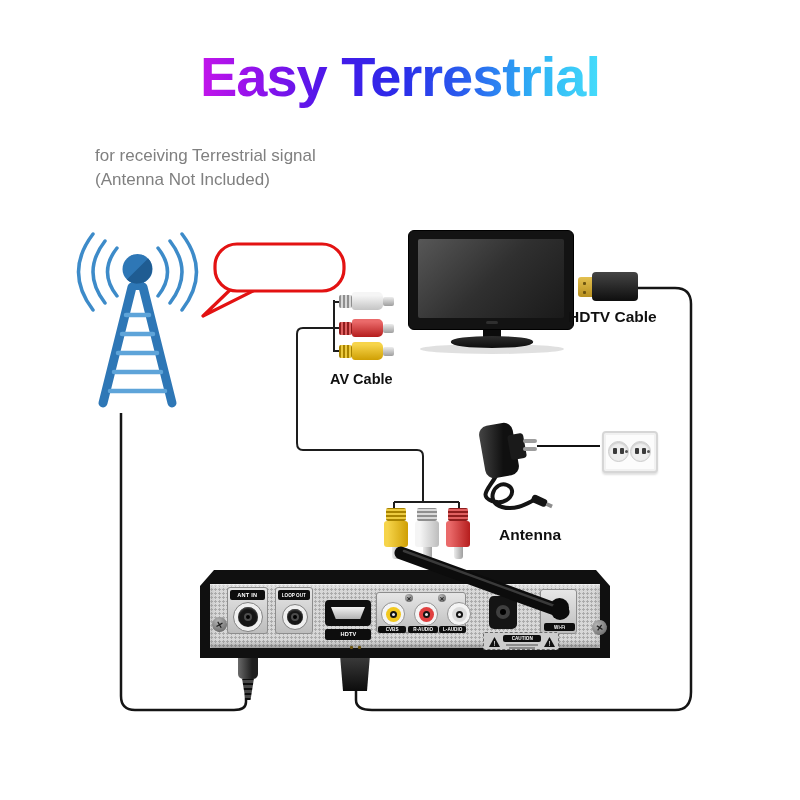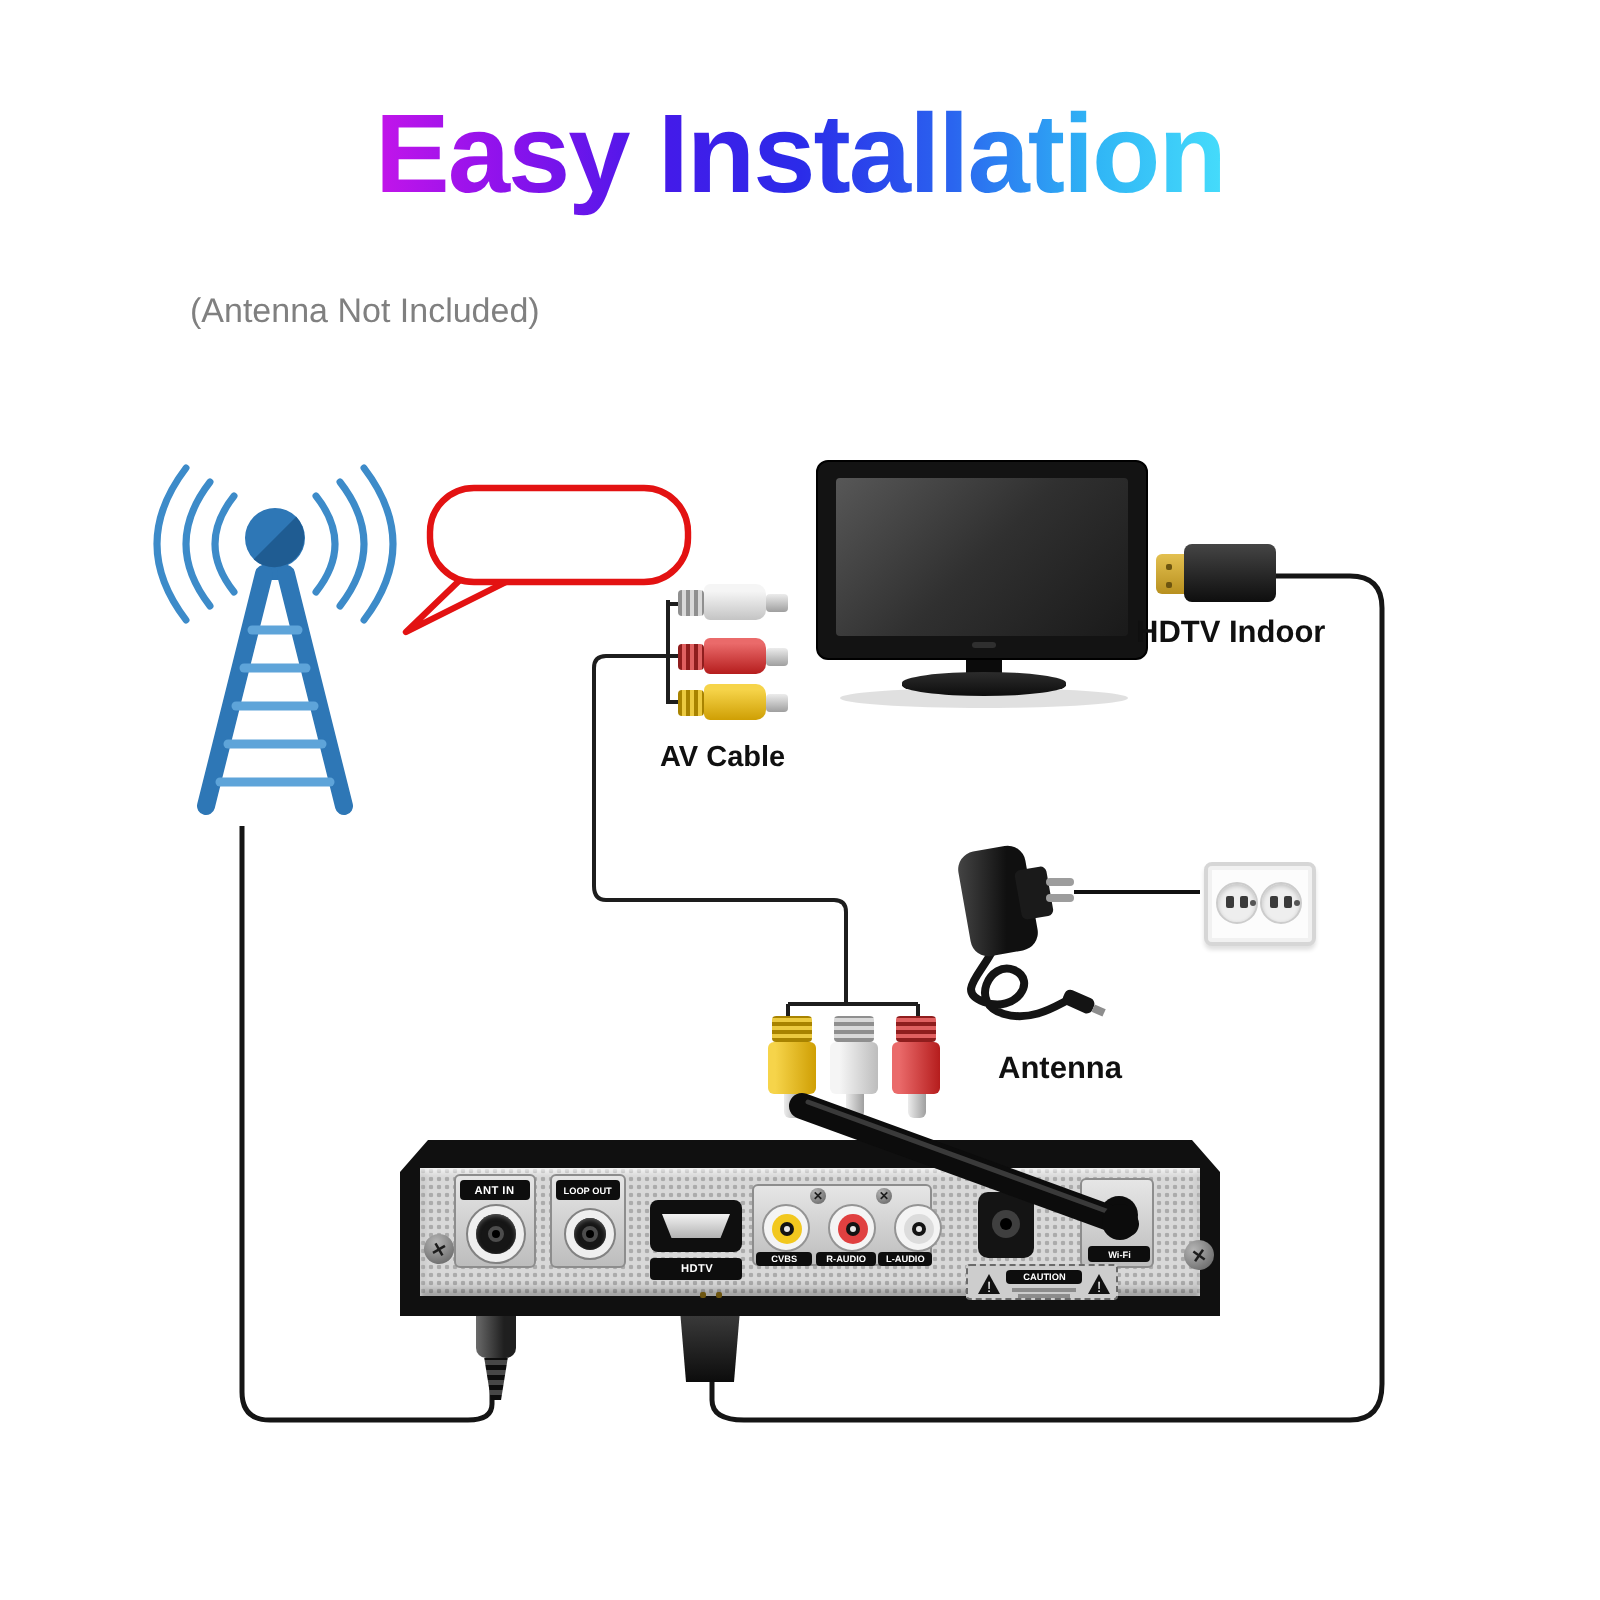--- a/index.html
+++ b/index.html
@@ -172,43 +172,44 @@
     <g>
       <path d="M497,474 C490,488 478,496 492,501 C508,507 519,490 507,485 C495,480 484,502 502,507 C516,511 528,503 534,500" fill="none" stroke="#141414" stroke-width="4" stroke-linecap="round"></path>
       <g transform="rotate(24 542 502)">
         <rect x="531" y="498" width="16" height="8" rx="3" fill="#141414"></rect>
         <rect x="547" y="500" width="6" height="4" fill="#8d8d8d"></rect>
       </g>
     </g>
   </svg>
 
   <div class="abs title">
-    <span>Easy Installation</span>
+    <span>Easy Terrestrial</span>
   </div>
 
   <div class="abs note">
+    <div>for receiving Terrestrial signal</div>
     <div> (Antenna Not Included)</div>
   </div>
 
   <div class="abs callout-text">
     <div>Place antenna</div>
     <div>near winder</div>
   </div>
 
   <div class="abs tv-frame"></div>
   <div class="abs tv-screen"></div>
   <div class="abs tv-logo"></div>
   <div class="abs tv-neck"></div>
   <div class="abs tv-base"></div>
 
   <div class="abs hdmi-tip"></div>
   <div class="abs hdmi-dot" style="left:583px;top:282px;"></div>
   <div class="abs hdmi-dot" style="left:583px;top:291px;"></div>
   <div class="abs hdmi-body"></div>
-  <div class="abs blabel" style="left:568px;top:308px;width:120px;z-index:2;">HDTV Indoor</div>
+  <div class="abs blabel" style="left:568px;top:308px;width:120px;z-index:2;">HDTV Cable</div>
 
   <div class="abs rca-ribs ribs-white" style="left:339px;top:295px;"></div>
   <div class="abs rca-body body-white" style="left:352px;top:292px;"></div>
   <div class="abs rca-tip" style="left:383px;top:297px;"></div>
   <div class="abs rca-ribs ribs-red" style="left:339px;top:322px;"></div>
   <div class="abs rca-body body-red" style="left:352px;top:319px;"></div>
   <div class="abs rca-tip" style="left:383px;top:324px;"></div>
   <div class="abs rca-ribs ribs-yellow" style="left:339px;top:345px;"></div>
   <div class="abs rca-body body-yellow" style="left:352px;top:342px;"></div>
   <div class="abs rca-tip" style="left:383px;top:347px;"></div>

